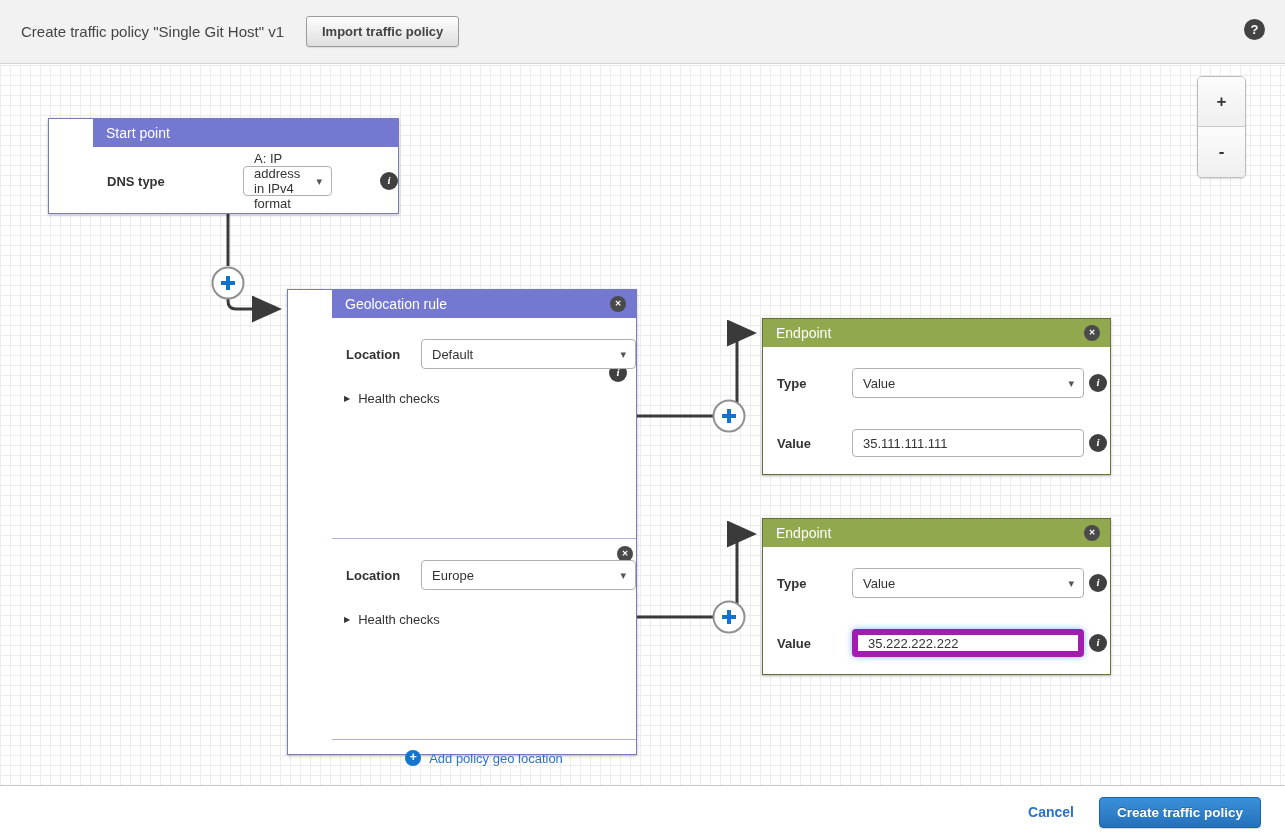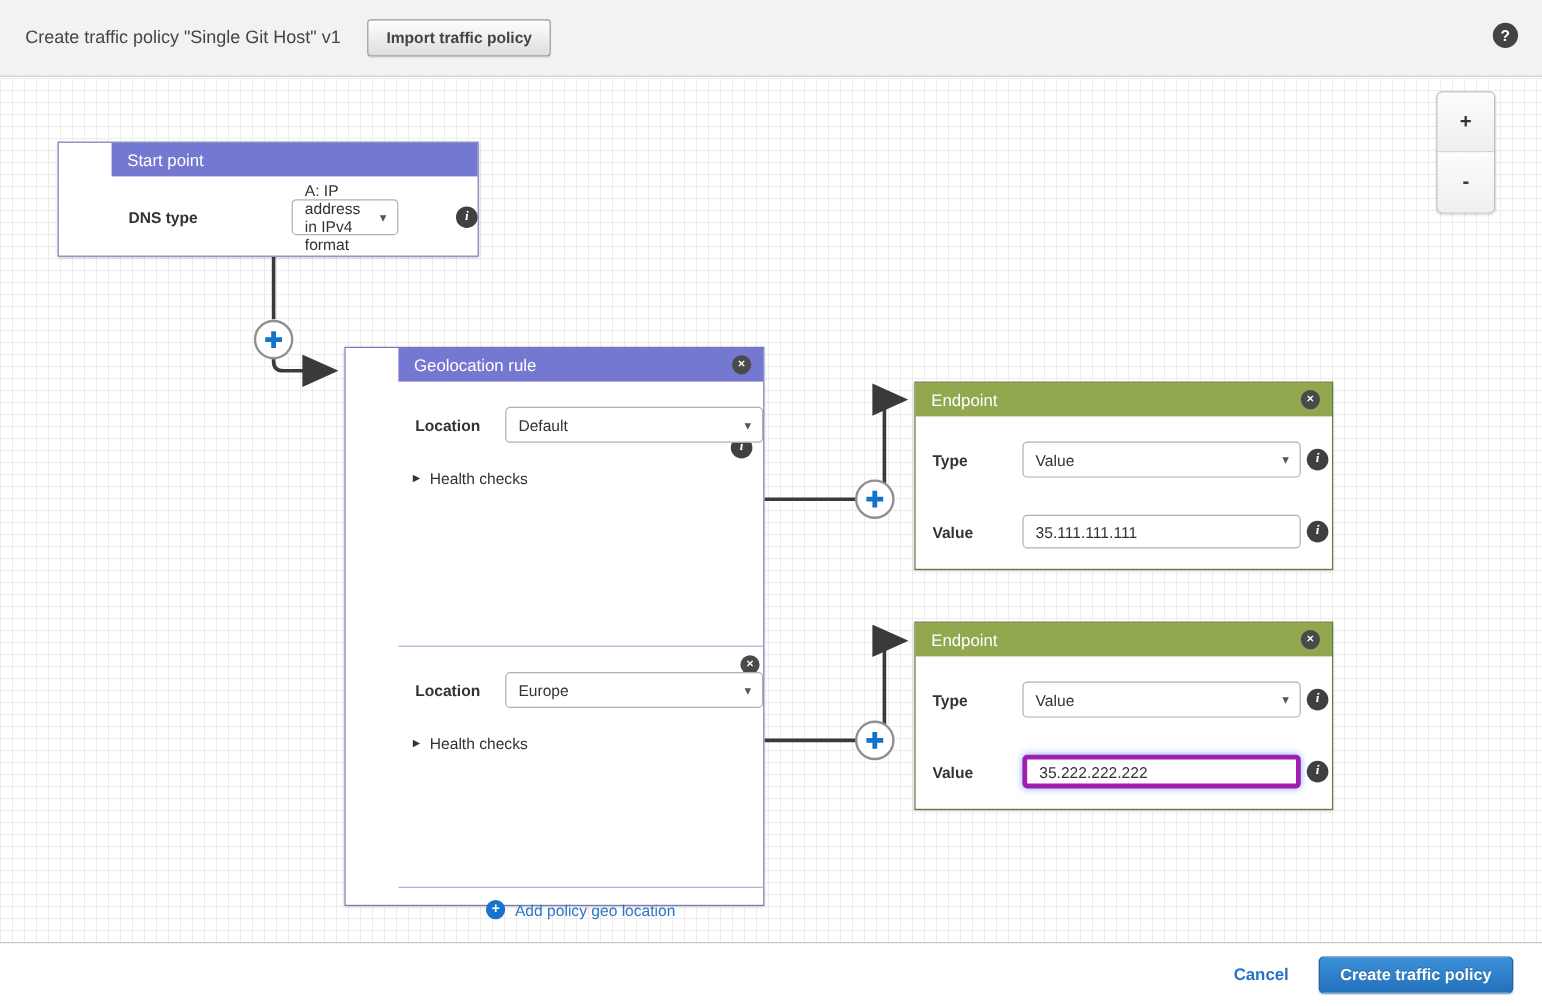--- a/index.html
+++ b/index.html
@@ -59,21 +59,21 @@
 
   .selectbox { position:relative; height:30px; background:#fff;
     border:1px solid #b0b0b0; border-radius:4px; cursor:pointer;
     display:flex; align-items:center; padding:0 22px 0 10px;
     font-size:13px; color:#333; }
   .caret { position:absolute; right:9px; top:8px; font-size:11px; color:#555; }
 
   .textinput { height:28px; background:#fff; border:1px solid #b0b0b0; border-radius:4px;
     font-size:13px; color:#333; padding:0 10px;
     font-family:"Liberation Sans", sans-serif; }
-  .textinput.focused { border:4px solid #a21caf; box-shadow:0 0 6px rgba(77,144,254,.65); }
+  .textinput.focused { border:6px solid #a21caf; box-shadow:0 0 6px rgba(77,144,254,.65); }
 
   
   .start-box { left:48px; top:53px; width:351px; height:96px; }
   .start-box .row { margin:19px 0 0 14px;gap:44px; }
   .start-box .row label { width:78px; text-align:left; margin-right:14px; }
   .start-box .selectbox { width:230px; }
   .start-box .info-icon { margin-left:4px; }
 
   
   .geo-box { left:287px; top:224px; width:350px; height:466px; }

